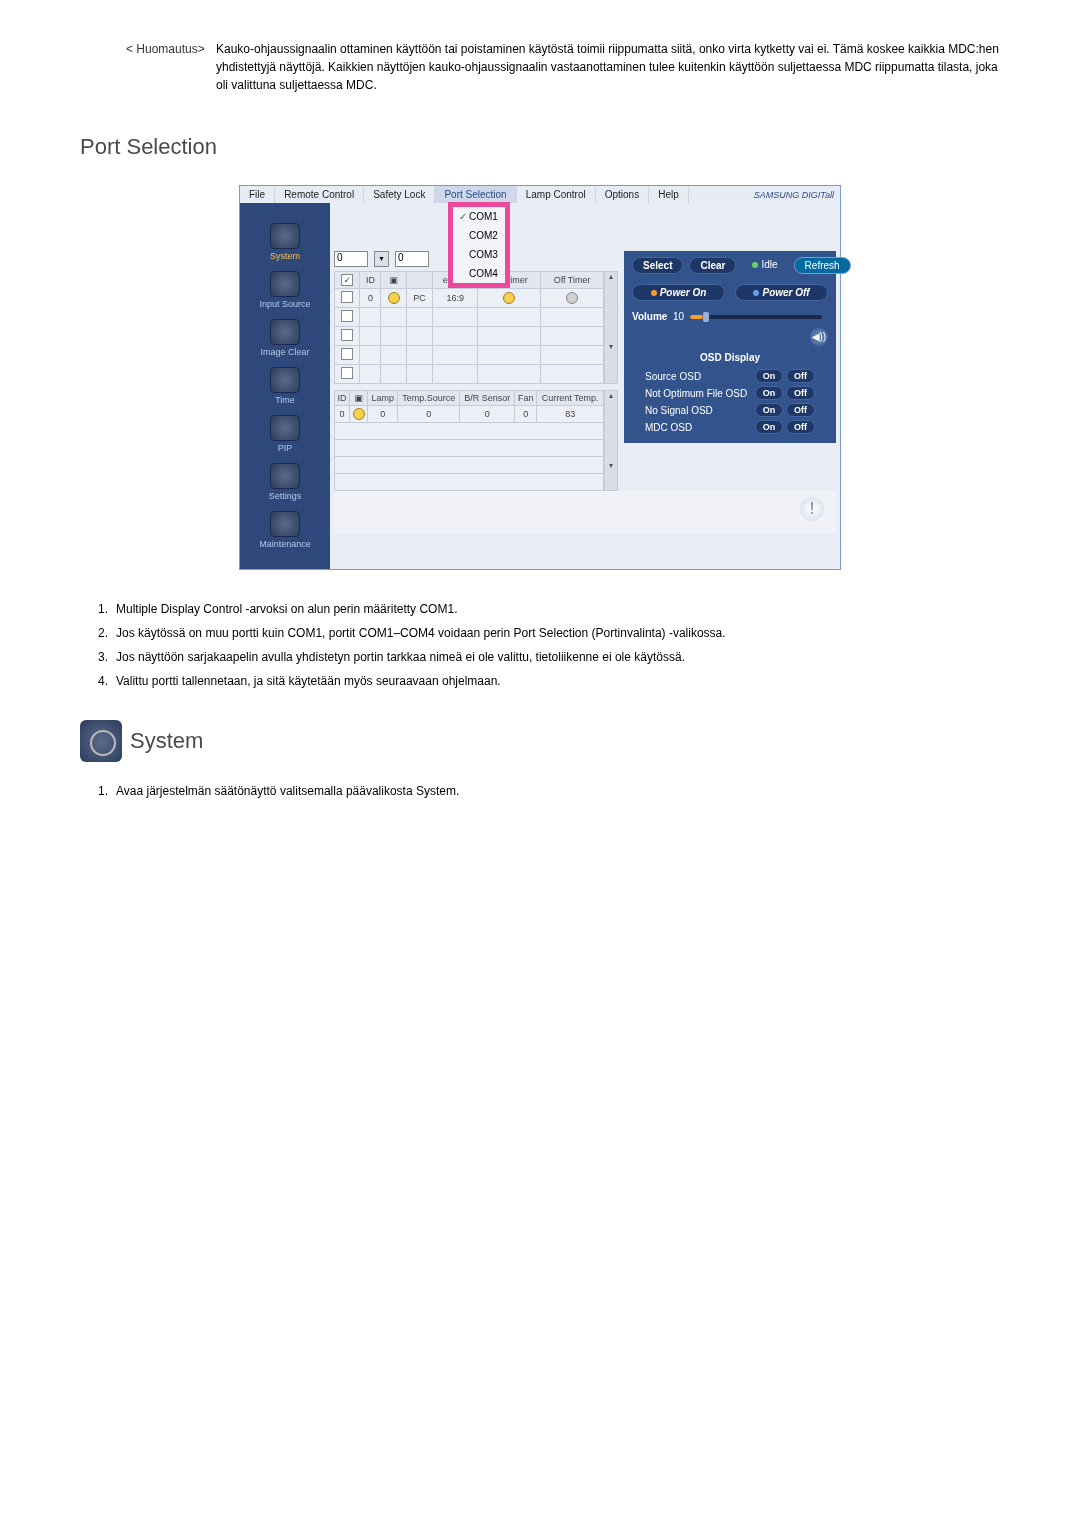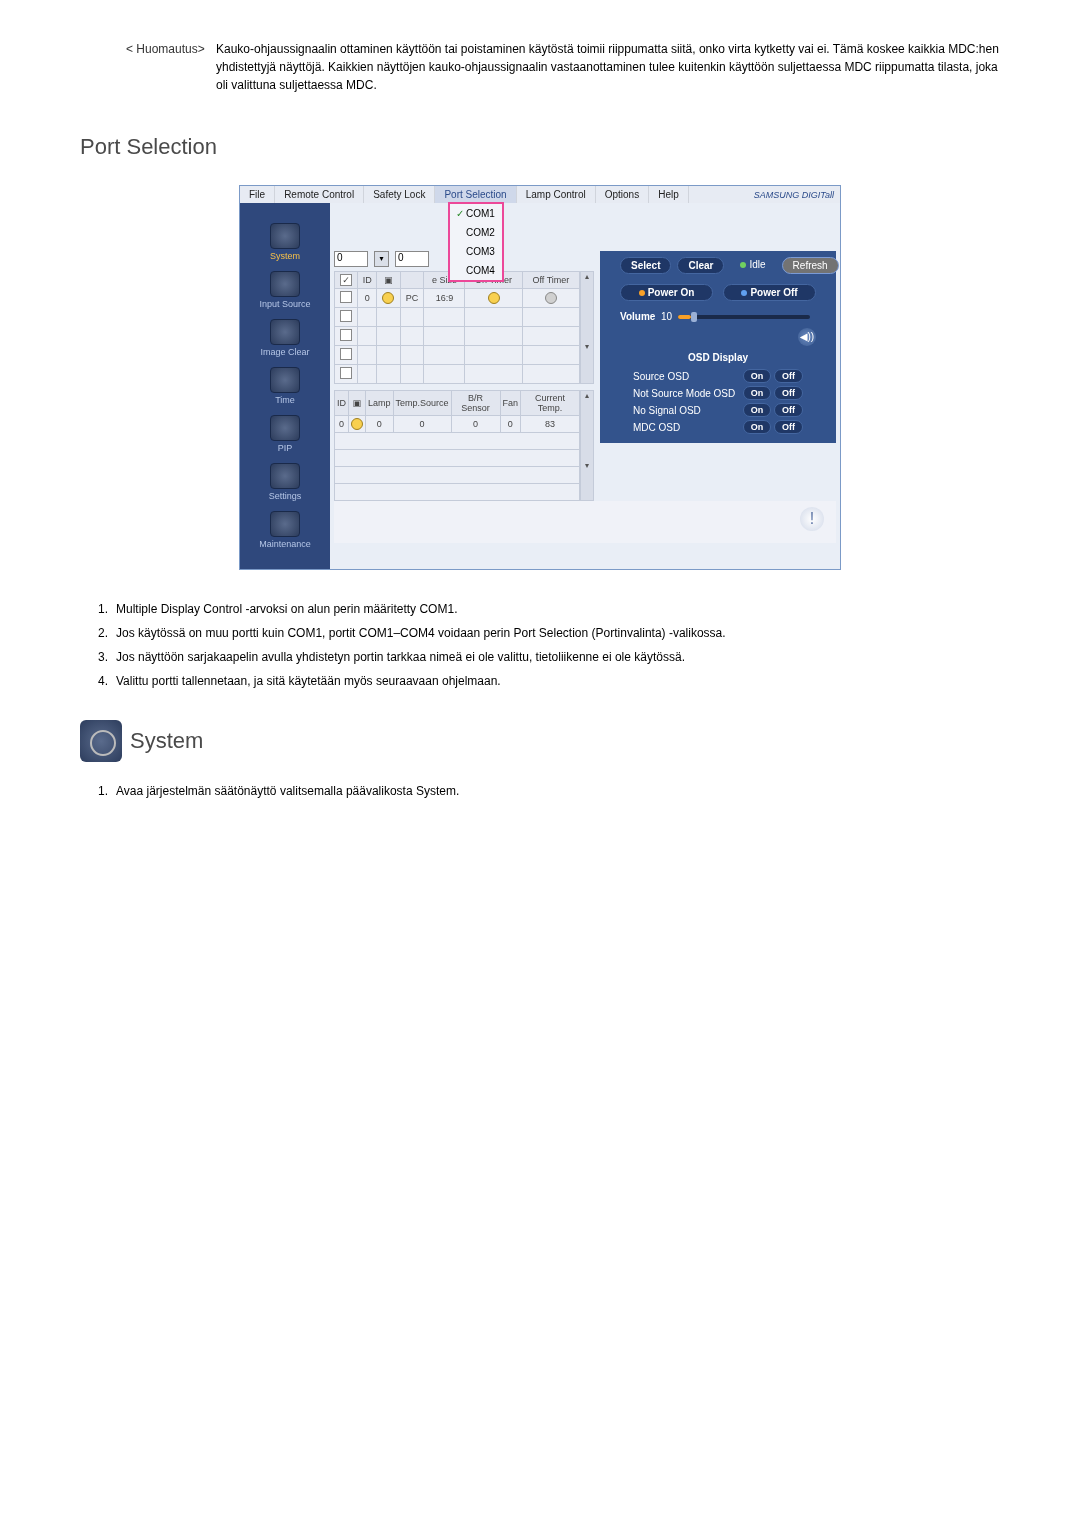--- a/index.html
+++ b/index.html
@@ -105,21 +105,21 @@
     color: #2a4a8a;
     font-size: 9px;
     font-style: italic;
     padding-right: 6px;
   }
   .dropdown-popup {
     position: absolute;
     margin-left: 208px;
     margin-top: -1px;
     background: #f2f4f9;
-    border: 2px solid #ec4899;
+    border: 5px solid #ec4899;
     font-size: 10px;
     width: 52px;
     z-index: 10;
   }
   .dropdown-popup div {
     padding: 4px 6px;
   }
   .dropdown-popup .check {
     color: #2a8a2a;
     display: inline-block;
@@ -178,21 +178,21 @@
     background: #dadfe8;
     font-size: 8px;
     text-align: center;
     height: 14px;
     line-height: 14px;
   }
   .right-panel {
     background: #33538c;
     color: #fff;
     font-size: 10px;
-    padding: 6px 20px;
+    padding: 6px 8px;
   }
   .btn-pill {
     border-radius: 9px;
     padding: 2px 10px;
     display: inline-block;
     font-size: 10px;
     text-align: center;
     white-space: nowrap;
   }
   .btn-dark {
@@ -200,21 +200,21 @@
     border: 1px solid #4466a0;
     color: #fff;
     font-weight: bold;
   }
   .btn-dark.sm {
     padding: 1px 7px;
     border-radius: 8px;
     font-size: 9px;
   }
   .btn-light {
-    background: #737373;
+    background: #0369a1;
     border: 1px solid #7a9ad5;
     color: #fff;
   }
   .dot {
     display: inline-block;
     width: 6px;
     height: 6px;
     border-radius: 50%;
     vertical-align: middle;
     margin-right: 3px;
@@ -537,41 +537,41 @@
                 </div>
               </div>
 
               <div class="right-panel" style="width:196px; margin-top:44px;">
                 <div style="display:flex; gap:6px; margin-bottom:6px;">
                   <span class="btn-pill btn-dark">Select</span>
                   <span class="btn-pill btn-dark">Clear</span>
                   <span class="btn-pill" style="color:#fff;"><span class="dot green"></span><span>Idle</span></span>
                   <span class="btn-pill btn-light">Refresh</span>
                 </div>
-                <div style="display:flex; gap:10px; margin:10px 0;">
+                <div style="display:flex; gap:10px; margin:10px 0;font-style:italic;">
                   <span class="btn-pill btn-dark" style="flex:1;"><span class="dot orange"></span><span>Power On</span></span>
                   <span class="btn-pill btn-dark" style="flex:1;"><span class="dot blue"></span><span>Power Off</span></span>
                 </div>
 
                 <div class="volume-row">
                   <span><b>Volume</b>&nbsp;&nbsp;<span>10</span></span>
                   <div class="vol-track">
                       <div class="vol-fill"></div>
                       <div class="vol-knob"></div>
                     </div>
                 </div>
                 <div style="text-align:right;"><span class="speaker-circle">◀))</span></div>
 
                 <div style="text-align:center; font-weight:bold; margin:6px 0;">OSD Display</div>
                 <div class="osd-row">
                     <span>Source OSD</span>
                     <span class="btns"><span class="btn-pill btn-dark sm">On</span> <span class="btn-pill btn-dark sm">Off</span></span>
                   </div>
                 <div class="osd-row">
-                    <span>Not Source Mode OSD</span>
+                    <span>Not Optimum File OSD</span>
                     <span class="btns"><span class="btn-pill btn-dark sm">On</span> <span class="btn-pill btn-dark sm">Off</span></span>
                   </div>
                 <div class="osd-row">
                     <span>No Signal OSD</span>
                     <span class="btns"><span class="btn-pill btn-dark sm">On</span> <span class="btn-pill btn-dark sm">Off</span></span>
                   </div>
                 <div class="osd-row">
                     <span>MDC OSD</span>
                     <span class="btns"><span class="btn-pill btn-dark sm">On</span> <span class="btn-pill btn-dark sm">Off</span></span>
                   </div>

